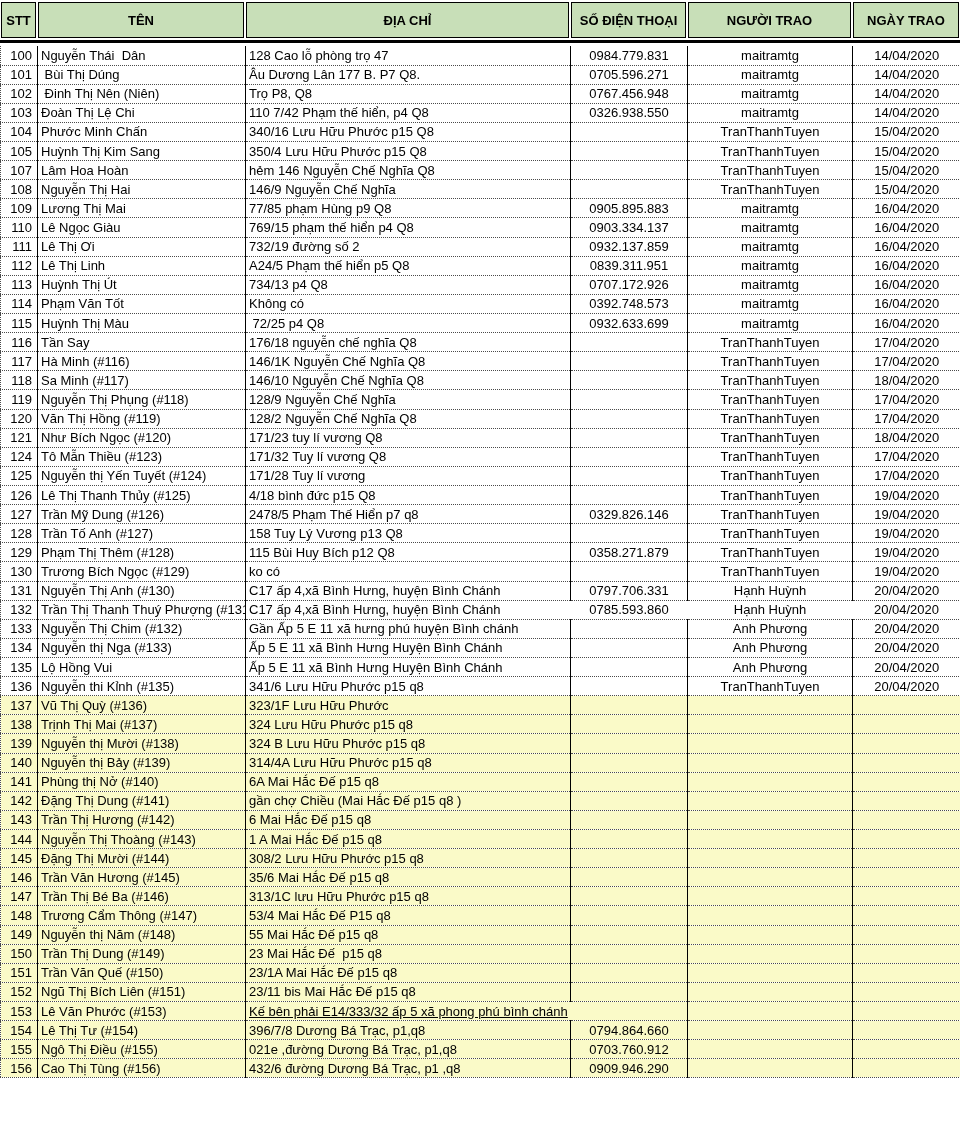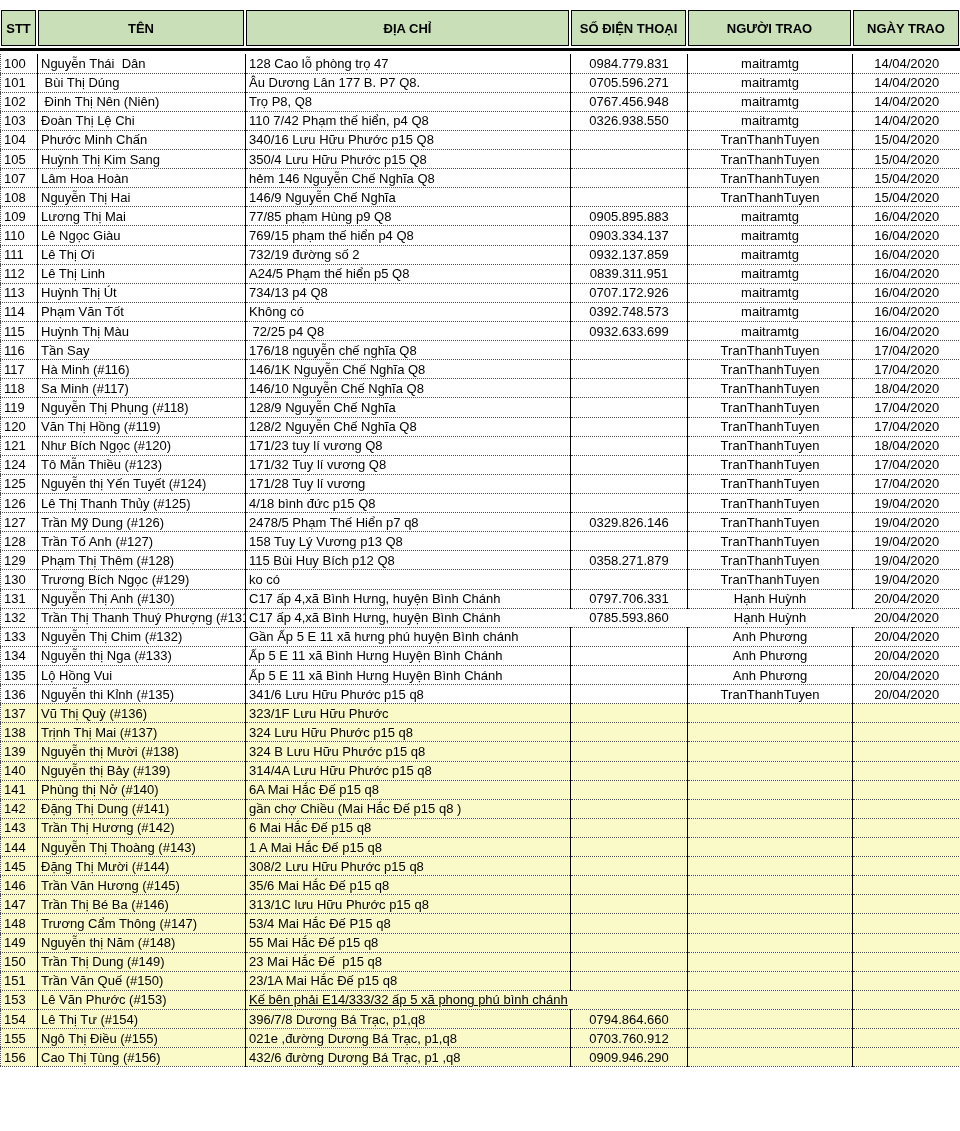--- a/index.html
+++ b/index.html
@@ -12,21 +12,21 @@
   html,body{margin:0;padding:0;}
   body{
     width:960px;height:1131px;overflow:hidden;background:#fff;
     font-family:"Liberation Sans","DejaVu Sans",sans-serif;color:#000;
   }
   .sheet{width:960px;}
   
   .hdr{
     display:grid;
     grid-template-columns:37px 208px 325px 117px 165px 108px;
-    padding-top:10px;
+    padding-top:2px;
     border-bottom:3px solid #000;
     background:#fff;
   }
   .hcell{
     margin:0 1px 2px 1px;
     border:1px solid #000;
     background:var(--green);
     height:34px;
     display:flex;align-items:center;justify-content:center;
     font-weight:bold;font-size:13px;
@@ -41,21 +41,21 @@
   td{
     height:19.12px;box-sizing:border-box;
     border-right:1px solid var(--grid-solid);
     border-bottom:1px dotted var(--grid-dot);
     font-size:13px;line-height:17px;
     padding:0 3px;
     white-space:pre;overflow:hidden;
     vertical-align:middle;
   }
   td:last-child{border-right:none;}
-  .c-stt{padding-right:5px;}
+  .c-stt{text-align:right;padding-right:5px;}
   .c-ten,.c-diachi,.c-note{text-align:left;}
   .c-sdt,.c-nguoitrao,.c-ngaytrao{text-align:center;}
   .fill-white td{background:#fff;}
   .fill-yellow td{background:var(--yellow);}
   
   .v-note td{background:var(--gray);}
   .v-note td.c-note{background:#fff;border-right:none;}
   
   .v-no-grid-right td:nth-child(n+3){border-right:none;}
   
@@ -470,20 +470,28 @@
           <td class="c-ngaytrao"></td>
         </tr>
         <tr class="fill-yellow">
           <td class="c-stt">151</td>
           <td class="c-ten">Trần Văn Quế (#150)</td>
           <td class="c-diachi">23/1A Mai Hắc Đế p15 q8</td>
           <td class="c-sdt"></td>
           <td class="c-nguoitrao"></td>
           <td class="c-ngaytrao"></td>
         </tr>
+        <tr class="fill-yellow">
+          <td class="c-stt">152</td>
+          <td class="c-ten">Ngũ Thị Bích Liên (#151)</td>
+          <td class="c-diachi">23/11 bis Mai Hắc Đế p15 q8</td>
+          <td class="c-sdt"></td>
+          <td class="c-nguoitrao"></td>
+          <td class="c-ngaytrao"></td>
+        </tr>
         <tr class="fill-yellow v-address-span">
           <td class="c-stt">153</td>
           <td class="c-ten">Lê Văn Phước (#153)</td>
           <td class="c-diachi" colspan="2">Kế bên phải E14/333/32 ấp 5 xã phong phú bình chánh</td>
           <td class="c-nguoitrao"></td>
           <td class="c-ngaytrao"></td>
         </tr>
         <tr class="fill-yellow">
           <td class="c-stt">154</td>
           <td class="c-ten">Lê Thị Tư (#154)</td>

